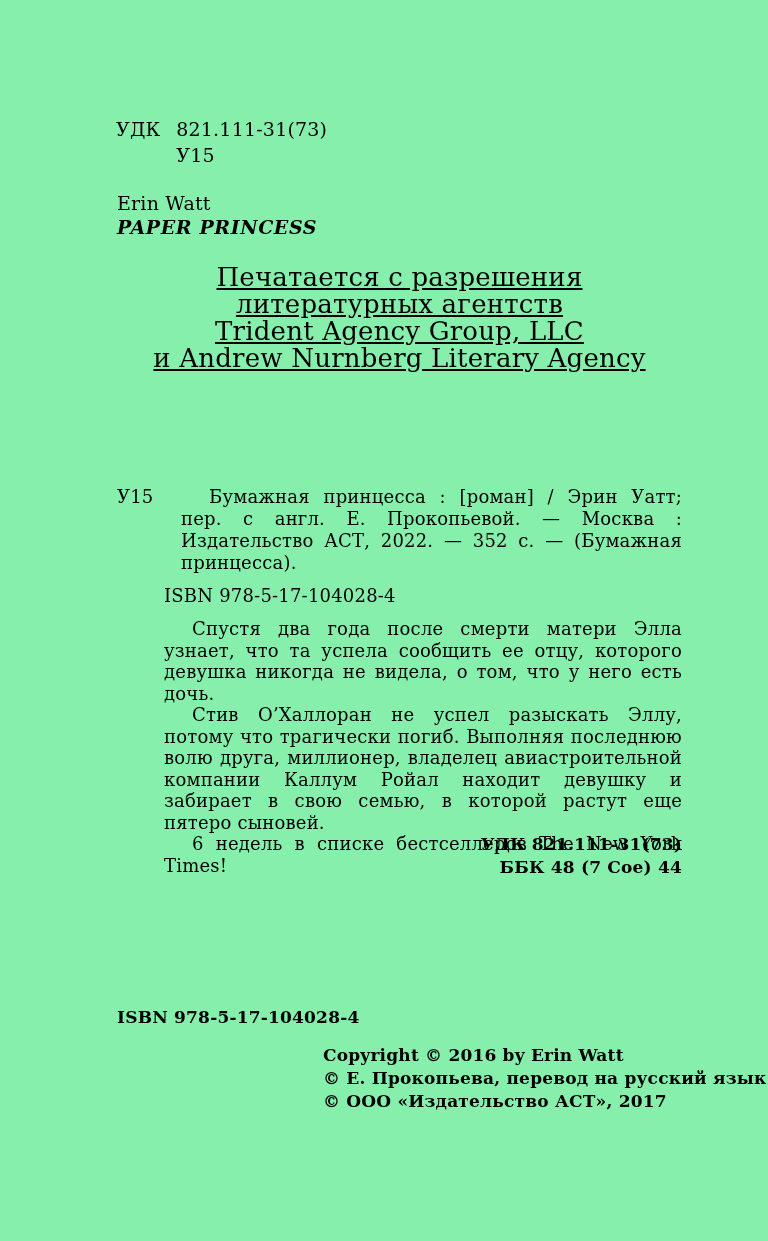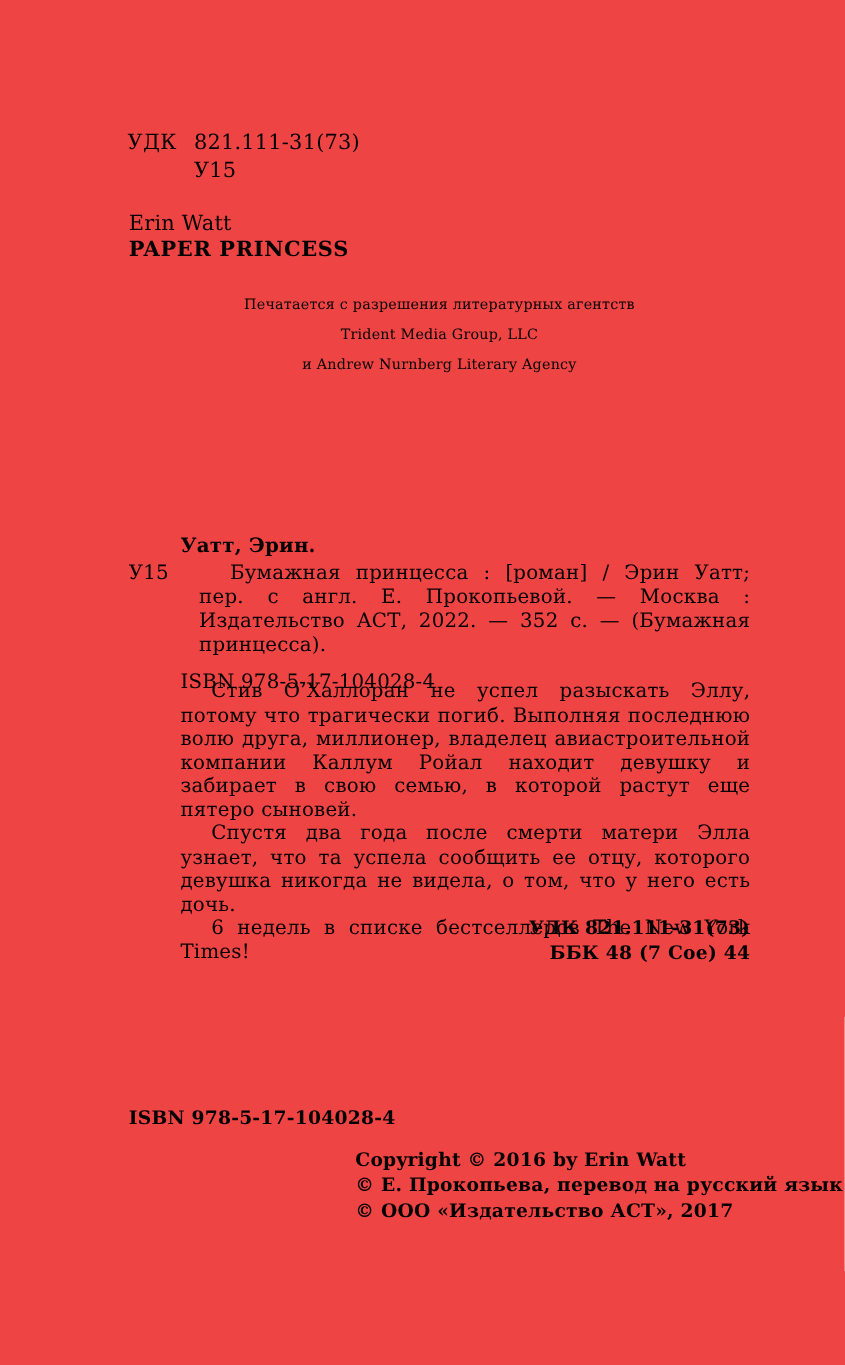--- a/index.html
+++ b/index.html
@@ -1,20 +1,20 @@
 <!DOCTYPE html>
 <html><head>
 <meta charset="utf-8">
 <style>
   html, body { margin: 0; padding: 0; background: #ffffff; }
   .page {
     position: relative;
     width: 768px;
     height: 1241px;
-    background: #ef4444;
+    background: #86efac;
     color: #000000;
     font-family: "DejaVu Serif", serif;
     overflow: hidden;
     letter-spacing: 0.2px;
   }
 
   
   .top-codes {
     position: absolute;
     left: 116px;
@@ -31,31 +31,33 @@
     left: 117px;
     top: 191px;
     width: 565px;
     text-align: left;
     font-size: 19px;
     line-height: 24px;
   }
   .title-block .orig-title {
     font-weight: bold;
     letter-spacing: 0.6px;
+    font-style: italic;
   }
 
   
   .agency-block {
     position: absolute;
     left: 117px;
     top: 264px;
     width: 565px;
     text-align: center;
-    font-size: 13px;
+    font-size: 26px;
     line-height: 27px;
+    text-decoration: underline;
   }
 
   
   .biblio {
     position: absolute;
     left: 117px;
     top: 486px;
     width: 565px;
     font-size: 18px;
     line-height: 22px;
@@ -141,36 +143,35 @@
     </div>
   </div>
 
   <div class="title-block">
     <div class="orig-author">Erin Watt</div>
     <div class="orig-title">PAPER PRINCESS</div>
   </div>
 
   <div class="agency-block">
     <div>Печатается с разрешения литературных агентств</div>
-    <div>Trident Media Group, LLC</div>
+    <div>Trident Agency Group, LLC</div>
     <div>и Andrew Nurnberg Literary Agency</div>
   </div>
 
   <div class="biblio">
-    <p class="biblio-author">Уатт, Эрин.</p>
     <div class="biblio-entry">
       <span class="biblio-code">У15</span>
       <p class="biblio-desc">Бумажная принцесса : [роман] / Эрин Уатт; пер. с англ. Е. Прокопьевой. — Москва : Издательство АСТ, 2022. — 352 с. — (Бумажная принцесса).</p>
     </div>
     <p class="biblio-isbn">ISBN 978-5-17-104028-4</p>
   </div>
 
   <div class="annotation">
+    <p>Спустя два года после смерти матери Элла узнает, что та успела сообщить ее отцу, которого девушка никогда не видела, о том, что у него есть дочь.</p>
     <p>Стив О’Халлоран не успел разыскать Эллу, потому что трагически погиб. Выполняя последнюю волю друга, миллионер, владелец авиастроительной компании Каллум Ройал находит девушку и забирает в свою семью, в которой растут еще пятеро сыновей.</p>
-    <p>Спустя два года после смерти матери Элла узнает, что та успела сообщить ее отцу, которого девушка никогда не видела, о том, что у него есть дочь.</p>
     <p>6 недель в списке бестселлеров The New York Times!</p>
   </div>
 
   <div class="codes-right">
     <div>УДК 821.111-31(73)</div>
     <div>ББК 48 (7 Сое) 44</div>
   </div>
 
   <div class="isbn-bottom">ISBN 978-5-17-104028-4</div>
 

